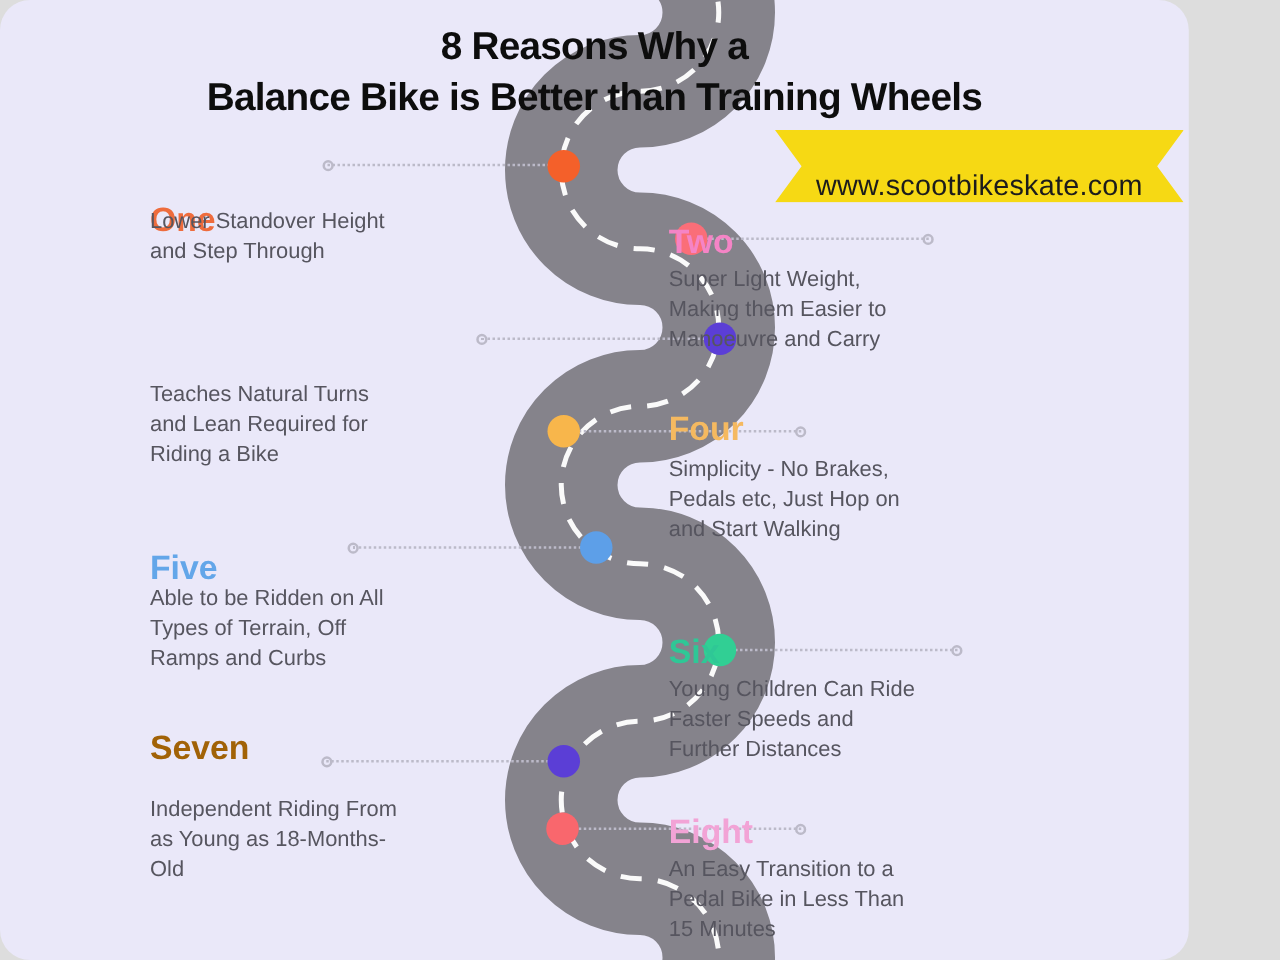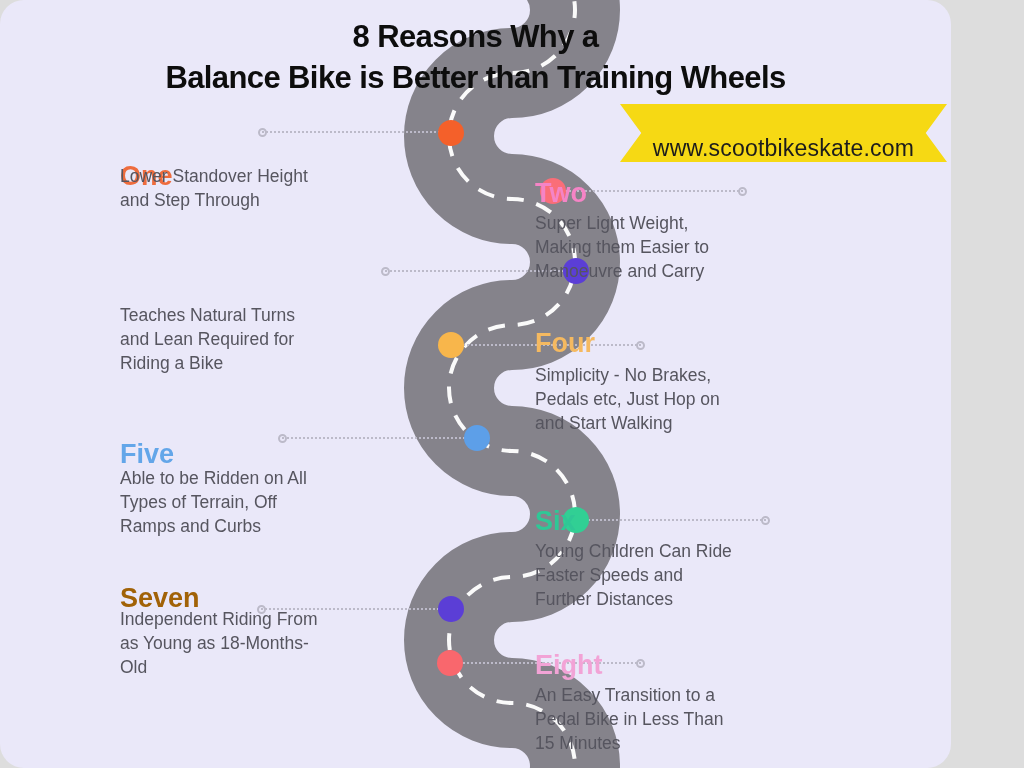--- a/index.html
+++ b/index.html
@@ -98,21 +98,21 @@
   <div class="body-text left-col" style="top:303px;">Teaches Natural Turns
 and Lean Required for
 Riding a Bike</div>
 
   <div class="heading left-col" style="top: 423px; color: rgb(99, 166, 233); margin-top: 16px;">Five</div>
   <div class="body-text left-col" style="top:466px;">Able to be Ridden on All
 Types of Terrain, Off
 Ramps and Curbs</div>
 
   <div class="heading left-col" style="top: 583px; color: #a16207;">Seven</div>
-  <div class="body-text left-col" style="top:607px;">Independent Riding From
+  <div class="body-text left-col" style="top:635px;">Independent Riding From
 as Young as 18-Months-
 Old</div>
 
   <div class="heading right-col" style="top: 178px; color: rgb(245, 132, 198);">Two</div>
   <div class="body-text right-col" style="top:211px;">Super Light Weight,
 Making them Easier to
 Manoeuvre and Carry</div>
 
   <div class="heading right-col" style="top: 328px; color: rgb(245, 185, 96);">Four</div>
   <div class="body-text right-col" style="top:363px;">Simplicity - No Brakes,

